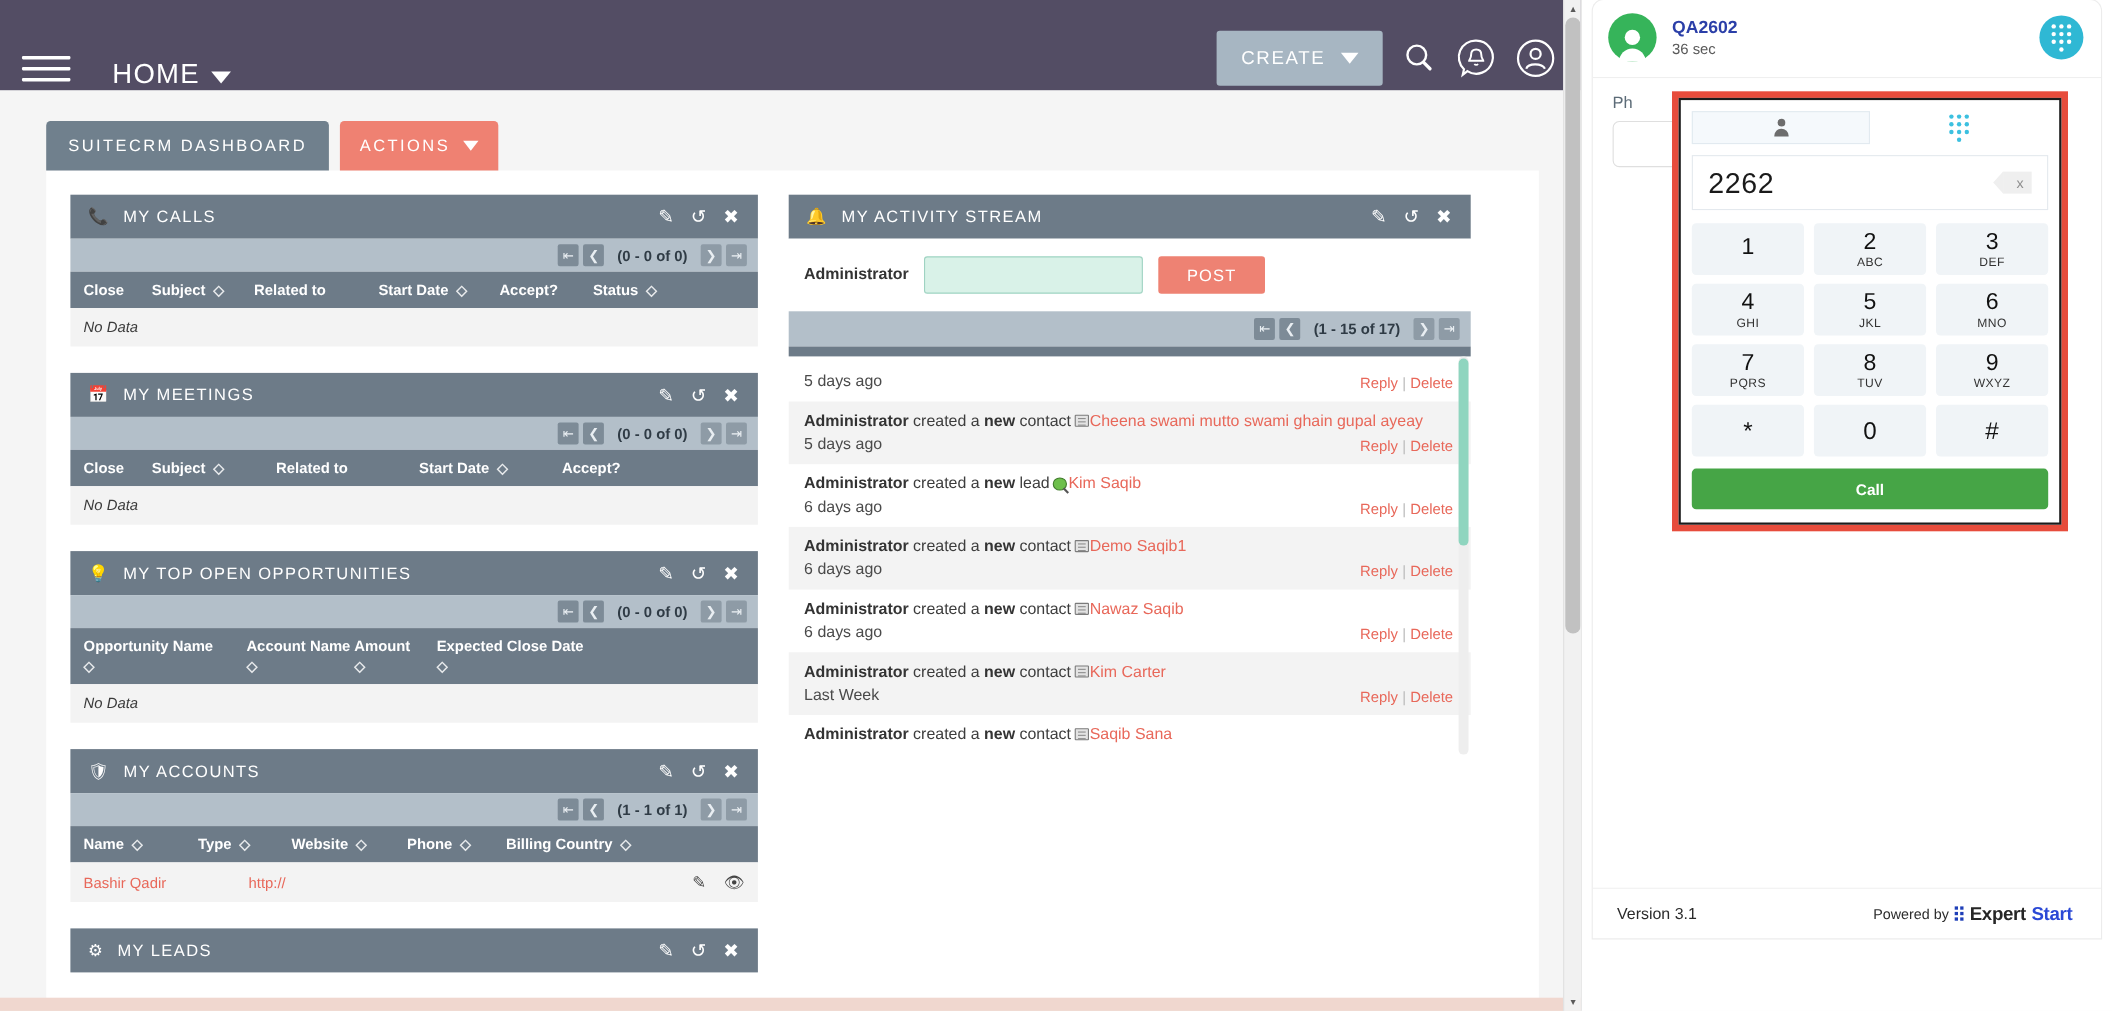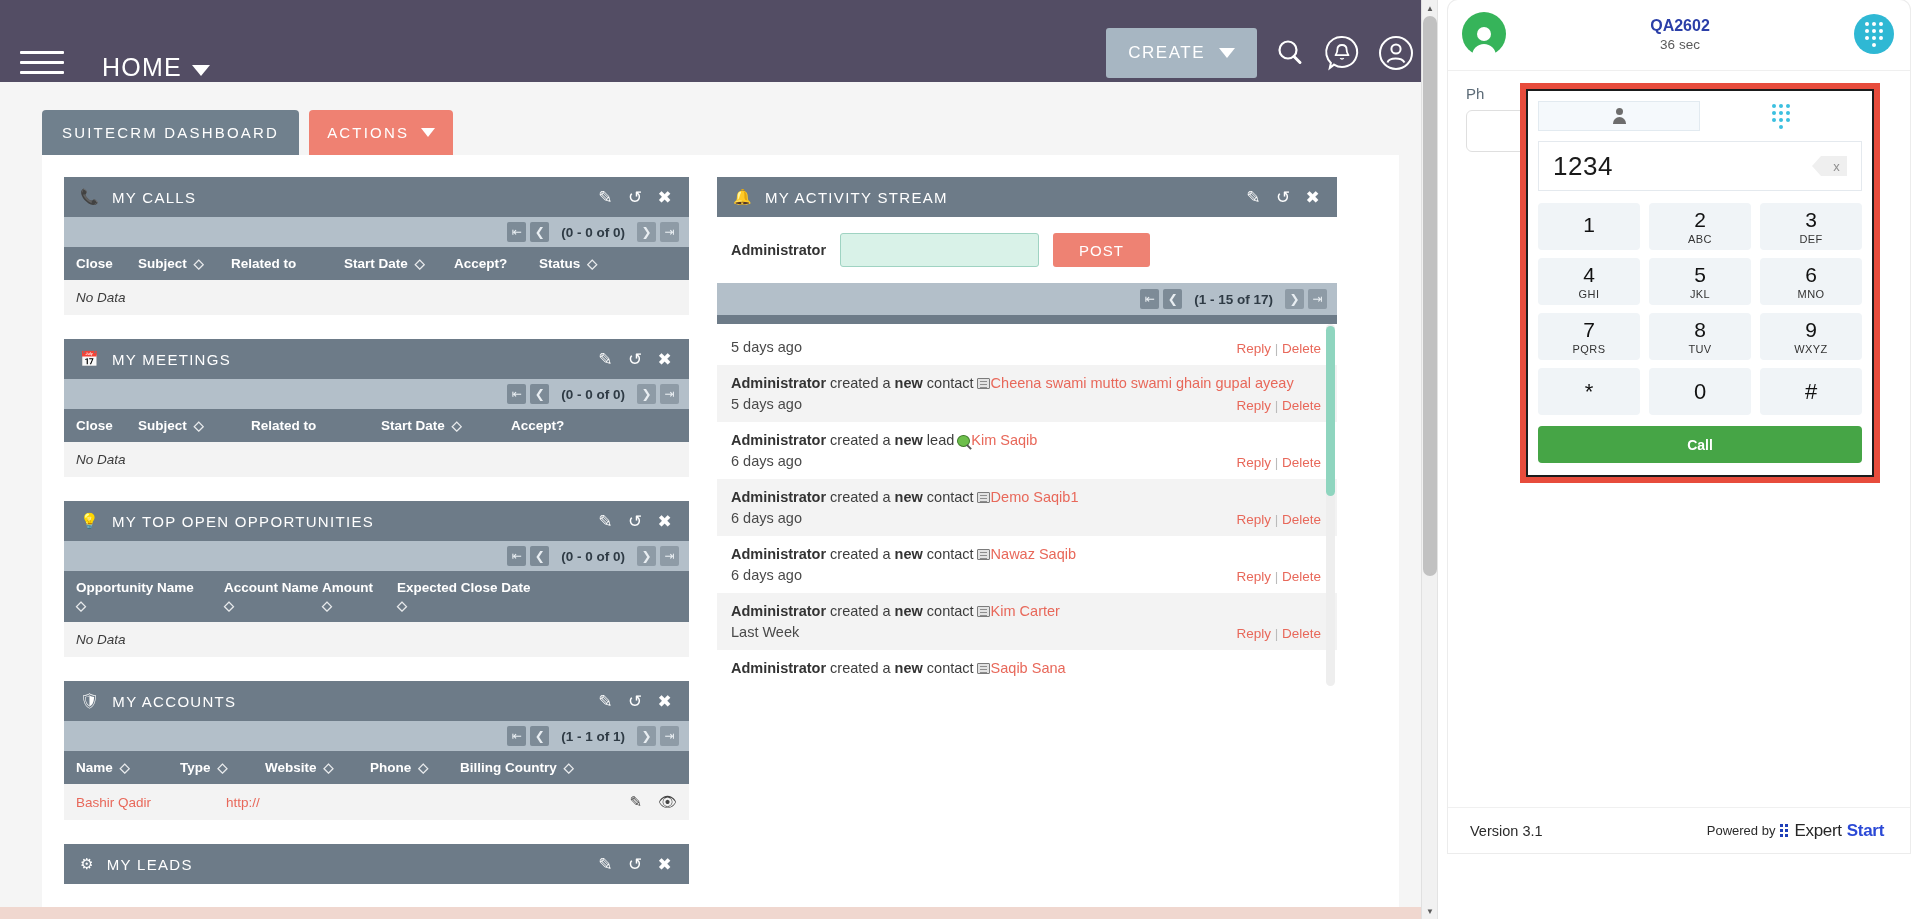--- a/index.html
+++ b/index.html
@@ -239,21 +239,21 @@
     display:flex; align-items:center; justify-content:center; flex: 0 0 44px;
   }
   .avatar i {
     display:block; width: 14px; height: 14px; border-radius: 50%; background:#fff;
     position: relative;
   }
   .avatar i::after{
     content:"";position:absolute;left:-5px;top:17px;width:24px;height:12px;
     background:#fff;border-radius:12px 12px 0 0;
   }
-  .caller .meta { flex:1;text-align:center; }
+  .caller .meta { flex:1; }
   .caller .name { color: #2b3fa8; font-size: 16px; font-weight: bold; }
   .caller .dur { color: #5a5a5a; font-size: 13.5px; margin-top: 2px; }
   .dialpad-toggle {
     width: 40px; height: 40px; border-radius: 50%; background: #2fb8d4;
     display:flex;align-items:center;justify-content:center;cursor:pointer;
   }
   .dotgrid {
     display:grid; grid-template-columns: repeat(3, 4px); gap: 3px;
   }
   .dotgrid span { width:4px;height:4px;background:#fff;border-radius:50%; }
@@ -336,21 +336,21 @@
     border-top: 1px solid #f0f0f0;
     display:flex; align-items:center; padding: 0 26px 0 22px;
   }
   .cti-footer .ver { font-size: 14.5px; color: #2b2b2b; }
   .cti-footer .pb { margin-left: auto; display:flex; align-items:center; gap:5px; }
   .cti-footer .pb .txt { font-size: 13px; color: #2b2b2b; }
   .cti-footer .pb .ef-dots {
     display:grid;grid-template-columns:repeat(2,3px);gap:2px;margin-right:1px;
   }
   .cti-footer .pb .ef-dots span{width:3px;height:3px;background:#1f3fb8;}
-  .cti-footer .pb .ef1 { font-size:17px;font-weight:normal;color:#262626;letter-spacing:-.3px;}
+  .cti-footer .pb .ef1 { font-size:17px;font-weight:bold;color:#262626;letter-spacing:-.3px;}
   .cti-footer .pb .ef2 { font-size:17px;font-weight:bold;color:#2b49d6;letter-spacing:-.3px;}
 
   .bottom-strip{
     position:absolute;left:0;bottom:0;width:1437px;height:12px;background:#f0d7cf;
   }
 </style>
 </head>
 <body>
 
 <div class="screen">
@@ -756,21 +756,21 @@
                   <span></span>
                 <span></span>
                   <span></span>
                   <span></span>
                 <span class="mid"></span>
               </span>
             </div>
           </div>
 
           <div class="dp-display">
-            <span class="dp-number">1234</span>
+            <span class="dp-number">2262</span>
             <span class="dp-back">
               <span class="bs">x</span>
             </span>
           </div>
 
           <div class="dp-keys">
             <div class="dp-key">
               <span class="d">1</span>
               <span class="s"></span>
             </div>

